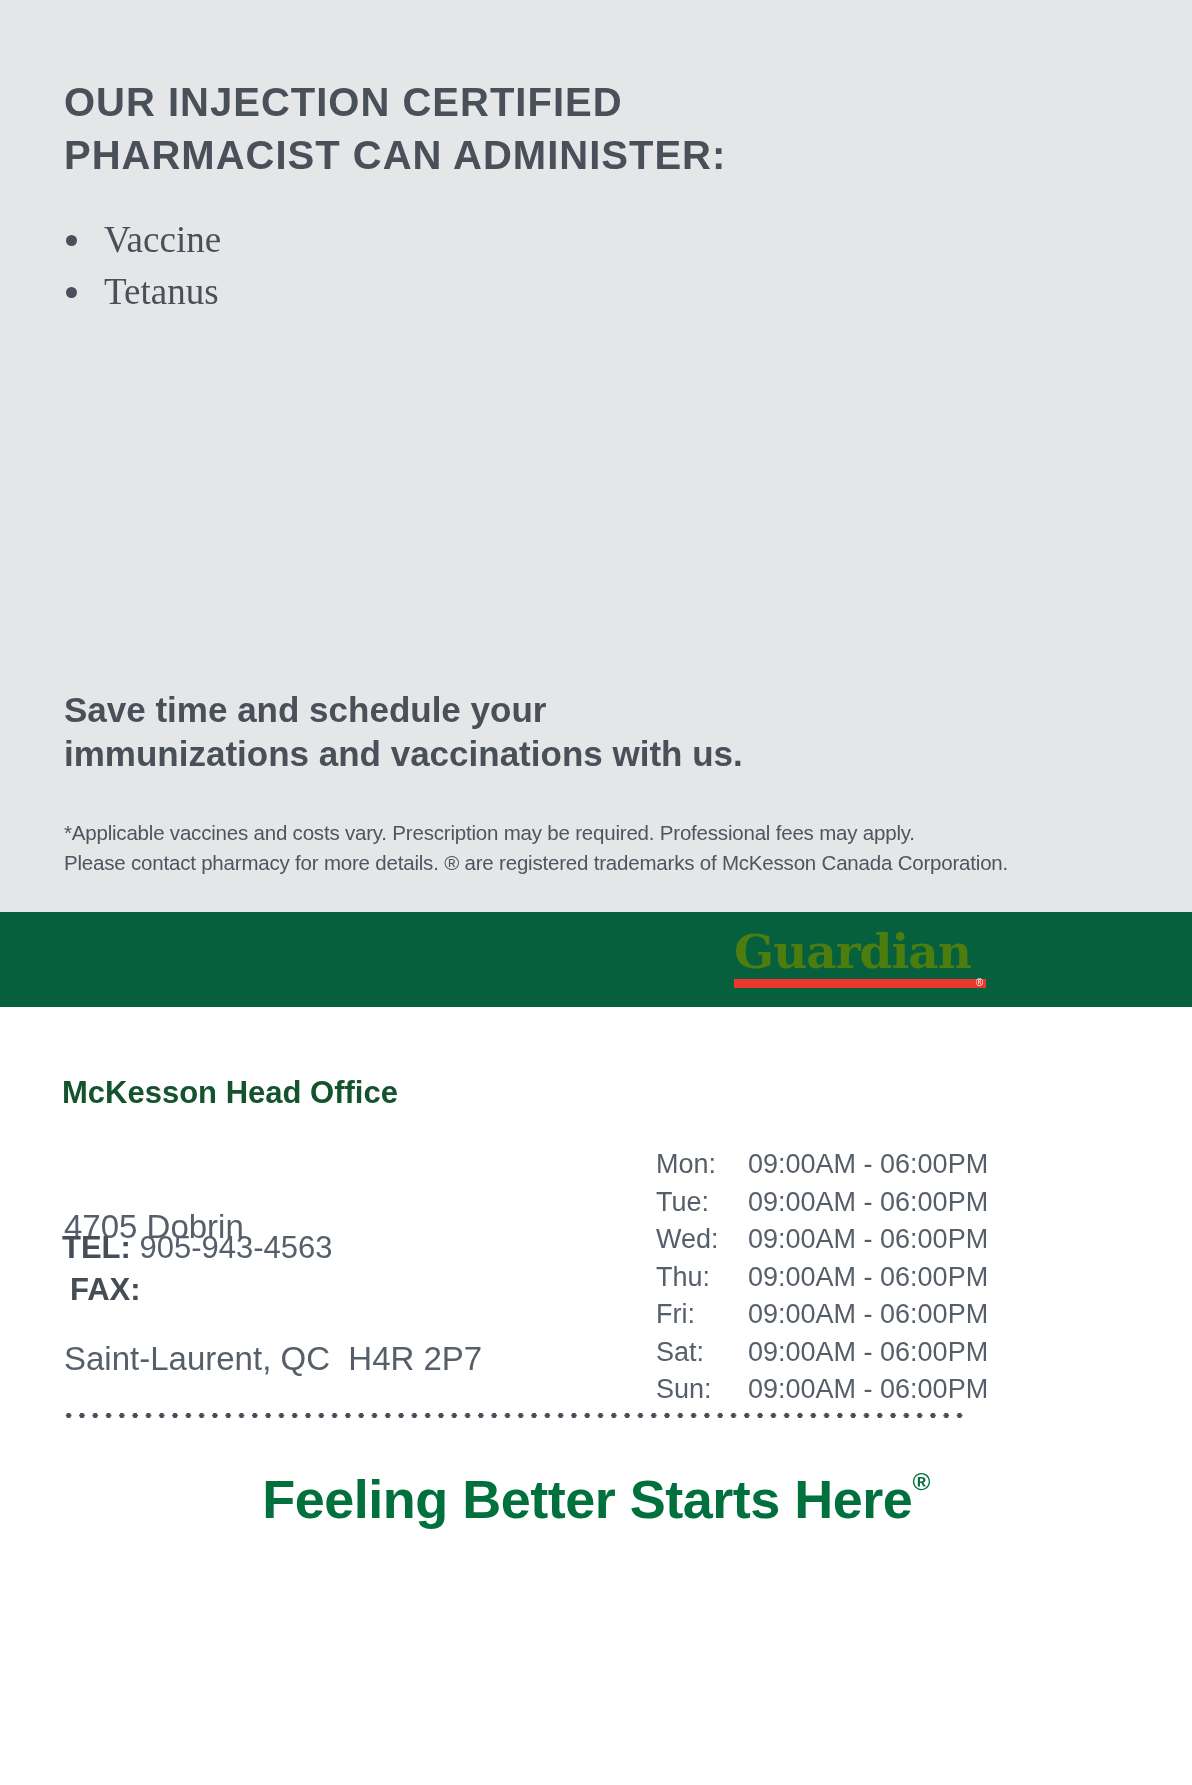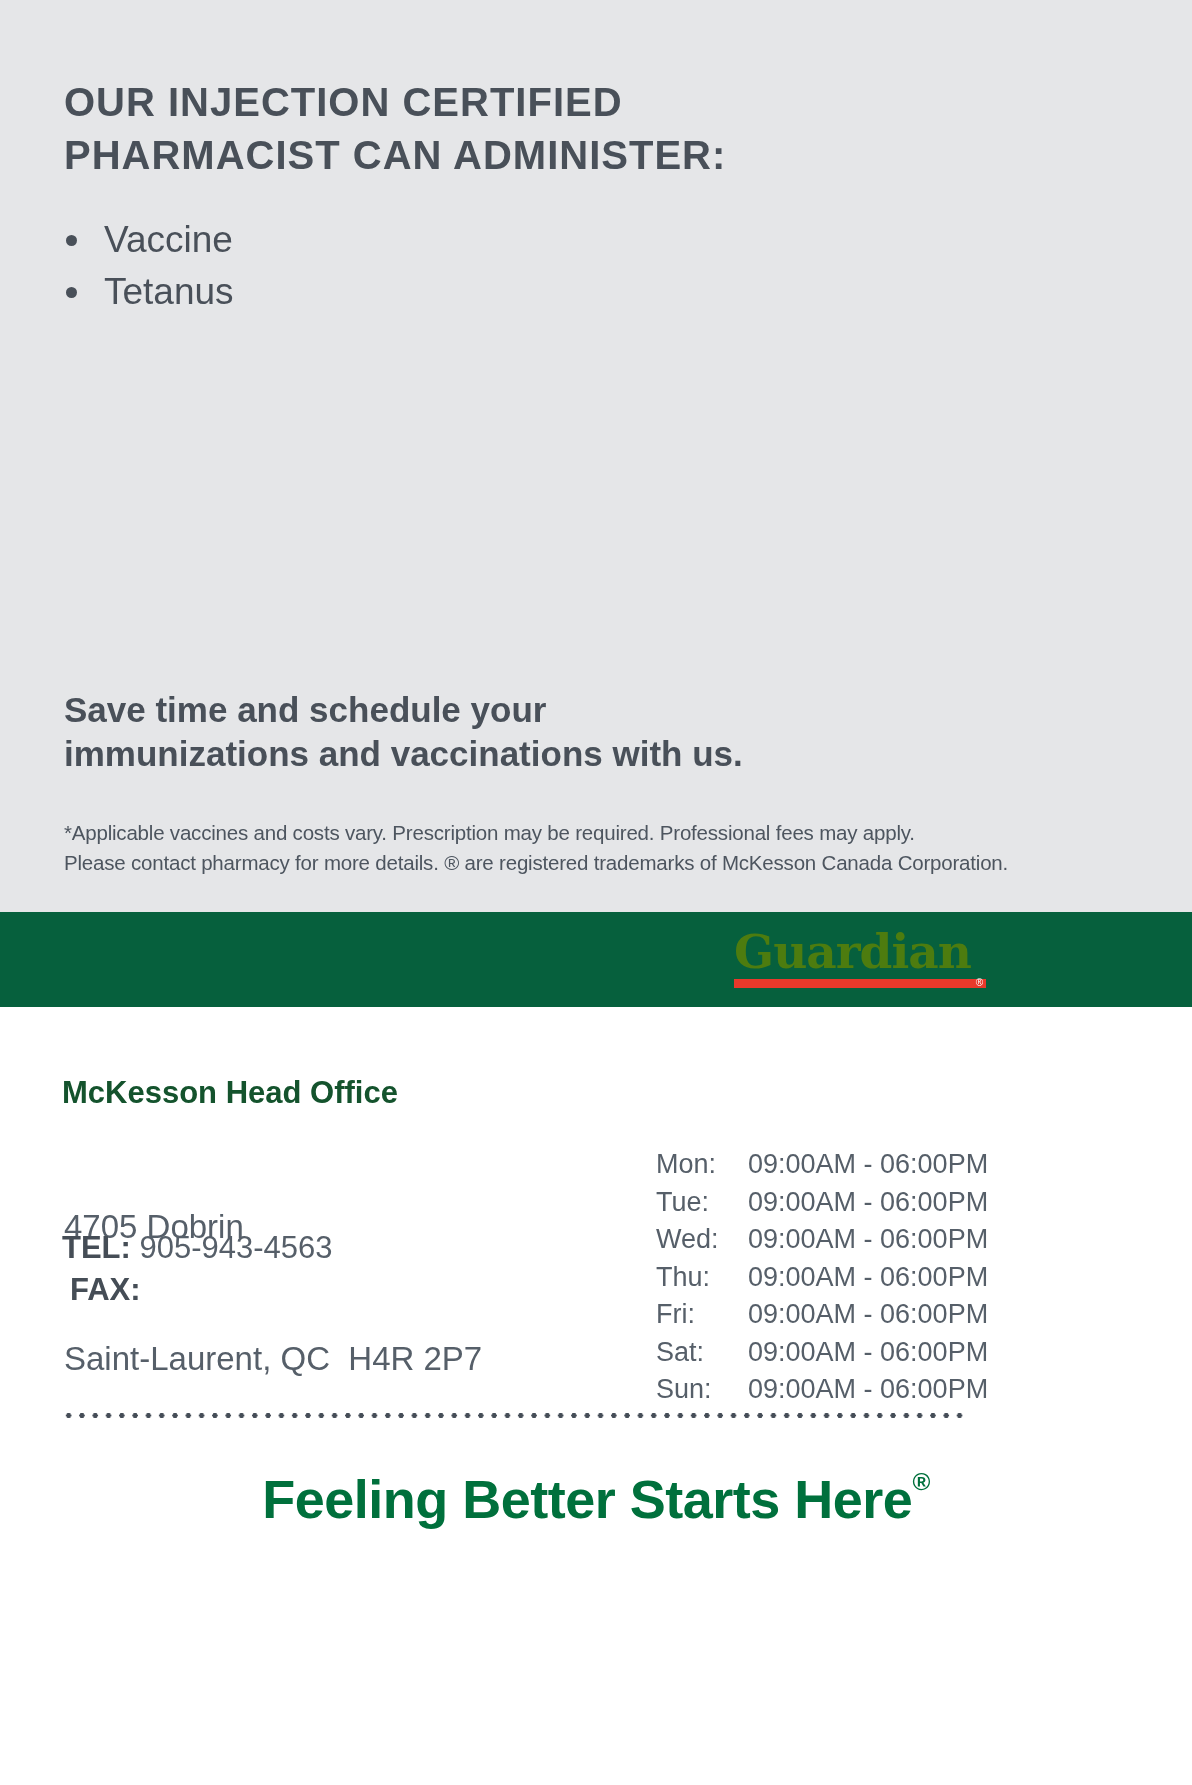--- a/index.html
+++ b/index.html
@@ -19,21 +19,21 @@
   }
   .headline {
     position: absolute; left: 64px; top: 76px;
     font-size: 40px; font-weight: bold; letter-spacing: 1px;
     line-height: 53px; color: #495059;
   }
   .services {
     position: absolute; left: 66px; top: 214px;
     font-size: 37px; line-height: 52px; color: #495059;
   }
-  .service-item { display: flex; align-items: center; }
+  .service-item { display: flex; align-items: center; font-family: Liberation Serif, serif; }
   .bullet-dot {
     width: 11px; height: 11px; border-radius: 50%;
     background: #495059; margin-right: 27px; flex: 0 0 auto;
   }
   .subheadline {
     position: absolute; left: 64px; top: 688px;
     font-size: 35px; font-weight: bold; line-height: 44px; color: #495059;
   }
   .disclaimer {
     position: absolute; left: 64px; top: 818px;

